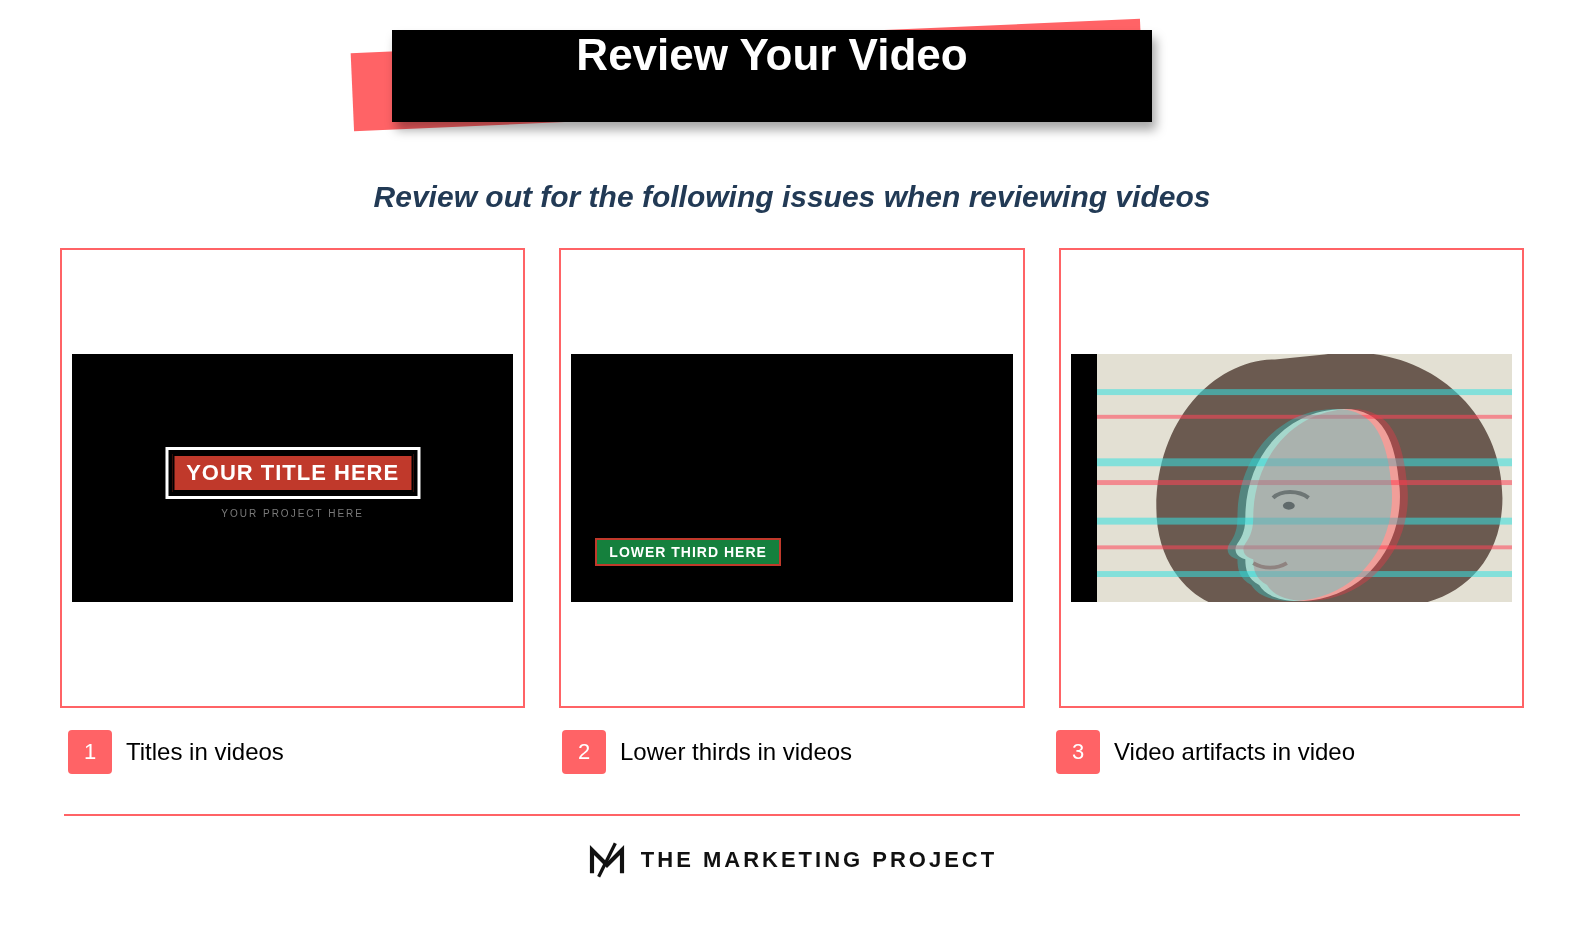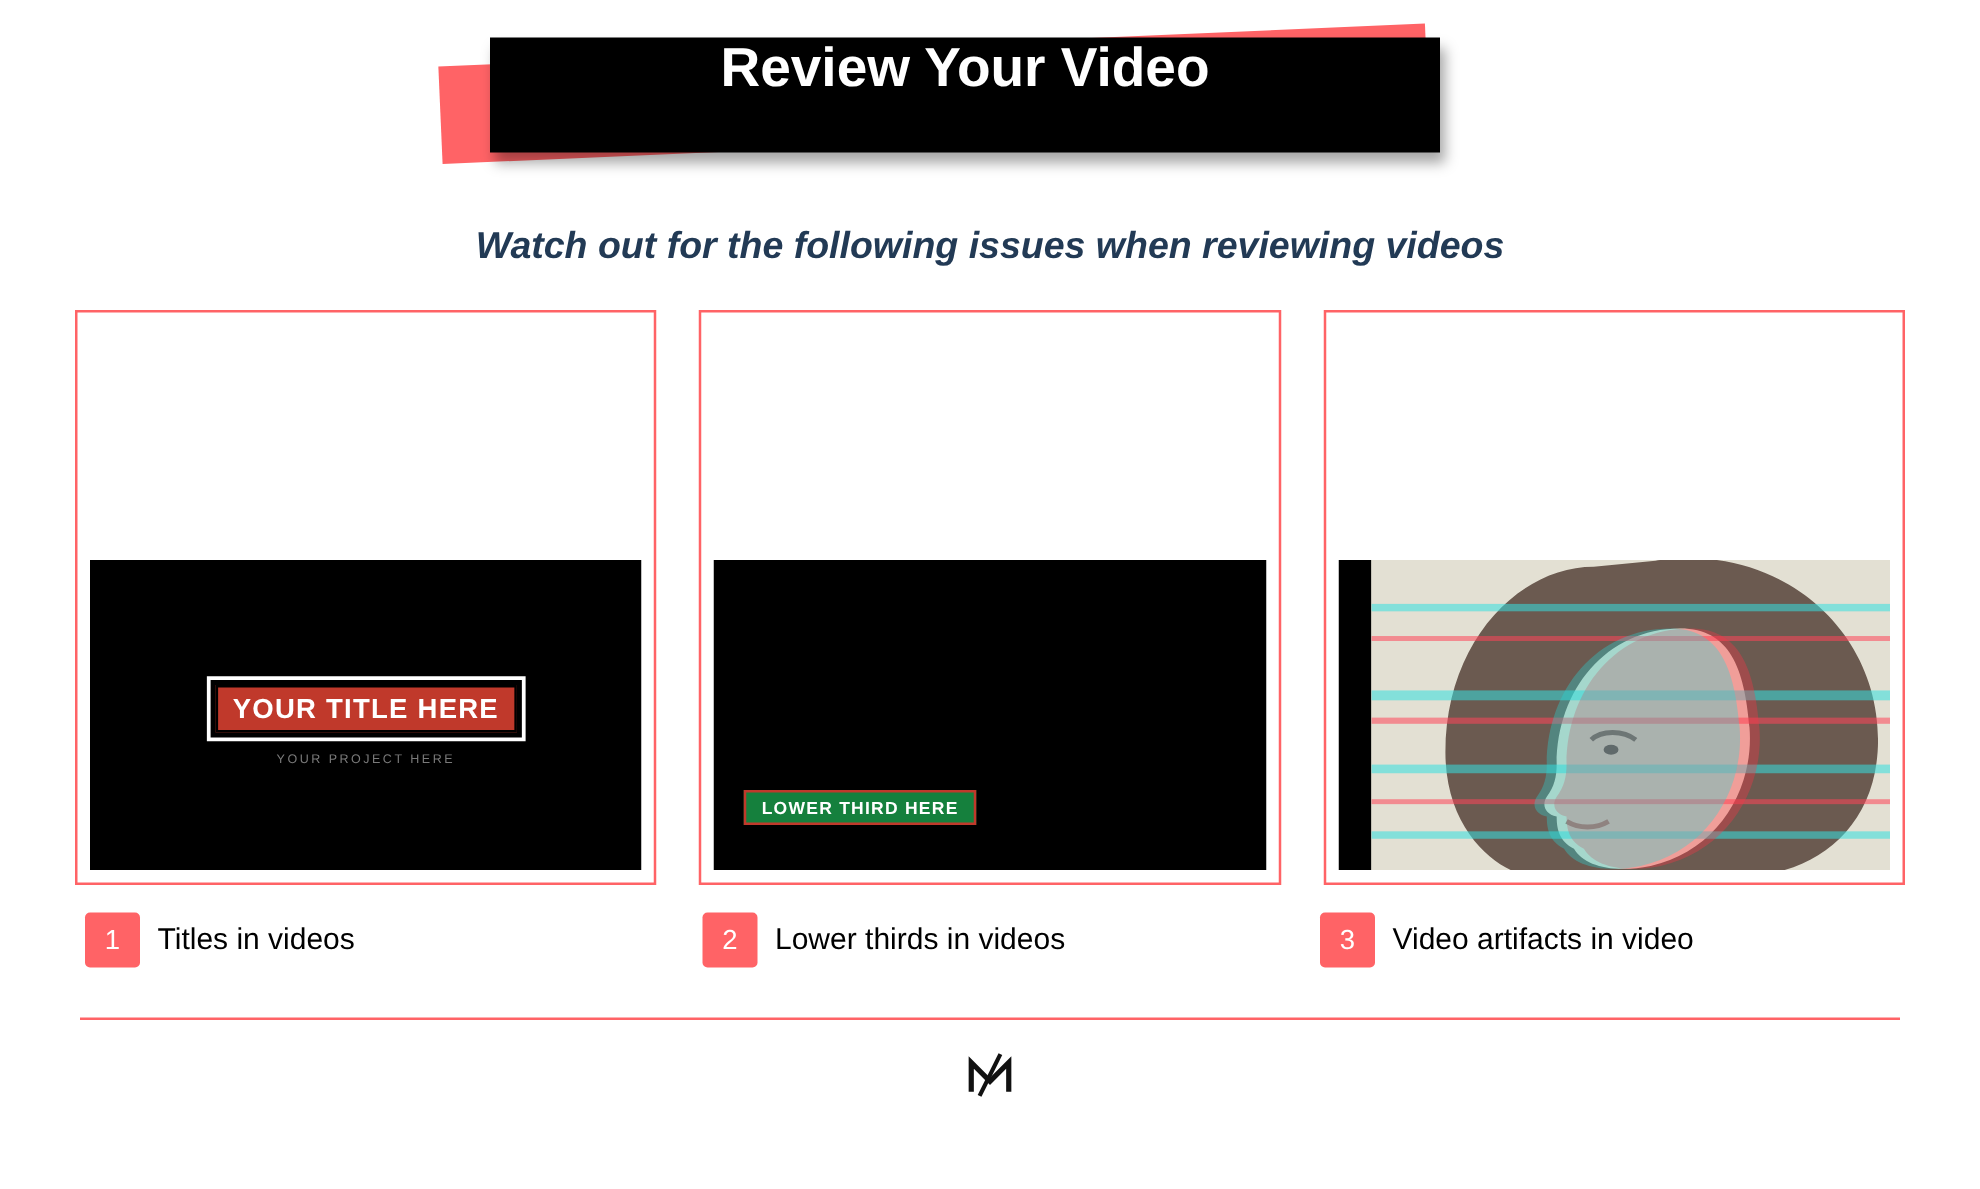--- a/index.html
+++ b/index.html
@@ -59,21 +59,21 @@
     gap: 34px;
     margin-top: 34px;
     padding: 0 60px;
   }
   .card {
     border: 2px solid #ff6366;
     width: 468px;
     height: 460px;
     background: #fff;
     display: flex;
-    align-items: flex-end;
+    align-items: center;
     justify-content: center;
     padding: 10px;
   }
   .frame {
     width: 100%;
     aspect-ratio: 16/9;
     background: #000;
     position: relative;
     overflow: hidden;
   }
@@ -183,21 +183,21 @@
 </head>
 <body>
 
 <div class="title-wrap">
   <div class="title-back"></div>
   <div class="title-front">
     <span>Review Your Video</span>
   </div>
 </div>
 
-<div class="subtitle">Watch out for the following issues when reviewing videos</div>
+<div class="subtitle">Review out for the following issues when reviewing videos</div>
 
 <div class="cards">
 
   <div class="card">
     <div class="frame">
       <div class="title-box-outer">
         <div class="title-box-inner">YOUR TITLE HERE</div>
       </div>
       <div class="tagline">YOUR PROJECT HERE</div>
     </div>
@@ -264,13 +264,14 @@
 
 <hr class="rule">
 
 <div class="footer">
   <span class="logo-icon">
     <svg viewBox="0 0 48 48">
       <path d="M6 40 L6 12 L24 30 L42 12 L42 40" fill="none" stroke="#111" stroke-width="5" stroke-linejoin="miter"></path>
       <line x1="34" y1="4" x2="14" y2="44" stroke="#111" stroke-width="4"></line>
     </svg>
   </span>
+  <span class="footer-text">THE MARKETING PROJECT</span>
 </div>
 
 </body></html>

